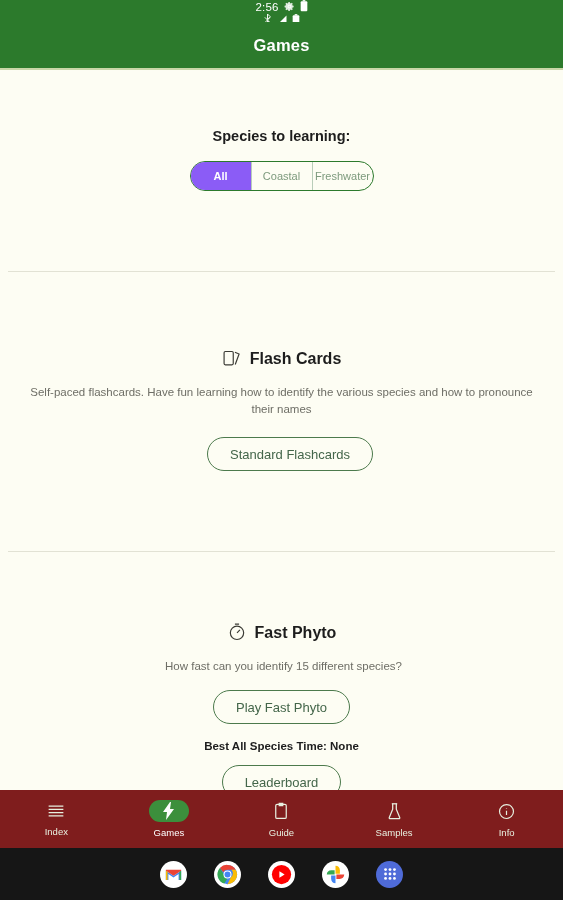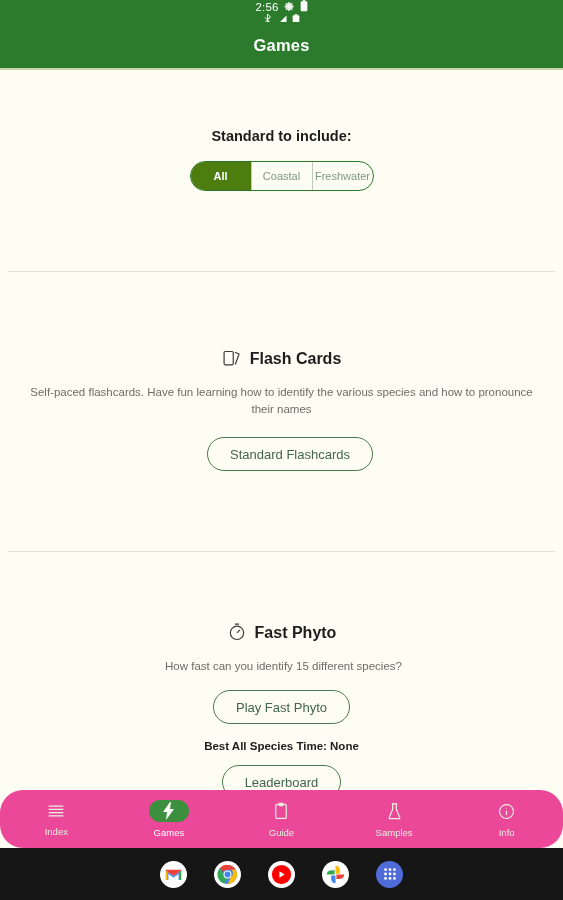--- a/index.html
+++ b/index.html
@@ -40,21 +40,21 @@
     margin:17px auto 0; width:184px; height:30px;
     border:1px solid #2c7a2c; border-radius:15px;
     display:flex; overflow:hidden; background:#fdfdf3;
   }
   .seg {
     flex:1; display:flex; align-items:center; justify-content:center;
     font-size:11px; color:#7d9a7d; border-right:1px solid #b9cdb9;
     background:transparent;
   }
   .seg:last-child { border-right:none; }
-  .seg.active { background:#4d7c0f; color:#ffffff; font-weight:bold; }
+  .seg.active { background:#8b5cf6; color:#ffffff; font-weight:bold; }
 
   .divider { height:1px; background:#e2e2d4; margin:0 8px; }
   .divider.d1 { margin-top:80px; }
   .divider.d2 { margin-top:80px; }
 
   .block { text-align:center; }
   .block-head {
     display:flex; align-items:center; justify-content:center; gap:8px;
     font-size:16px; font-weight:bold; color:#1d1d1d;
   }
@@ -69,21 +69,21 @@
   .pill {
     display:inline-flex; align-items:center; justify-content:center;
     height:34px; padding:0 22px; border:1px solid #4c7a4c; border-radius:18px;
     color:#44664a; font-size:13px; background:transparent;
   }
 
   .best-time { margin-top:16px; font-size:11.5px; font-weight:bold; color:#1d1d1d; }
 
   
   .bottomnav {
-    height:58px; background:#ec4899; display:flex; align-items:center;border-radius:23px;
+    height:58px; background:#7f1d1d; display:flex; align-items:center;
   }
   .nav-item {
     flex:1; display:flex; flex-direction:column; align-items:center; justify-content:center;
     gap:5px; color:#e8f0e0; font-size:9.5px;
   }
   .nav-item.active .nav-icon-wrap { background:#3c8f3c; border-radius:13px; }
   .nav-icon-wrap { padding:2px 13px; display:flex; align-items:center; justify-content:center; }
   .nav-item.active .nav-label { color:#ffffff; }
 
   
@@ -135,21 +135,21 @@
     </div>
   </div>
 
   <div class="appbar">
     <span>Games</span>
   </div>
 
   <div class="content">
 
     <div class="section-species">
-      <div class="species-title">Standard to include:</div>
+      <div class="species-title">Species to learning:</div>
       <div class="segmented">
         <div class="seg active">All</div>
         <div class="seg">Coastal</div>
         <div class="seg">Freshwater</div>
       </div>
     </div>
 
     <div class="divider d1"></div>
 
     <div class="block" style="margin-top:76px;">

